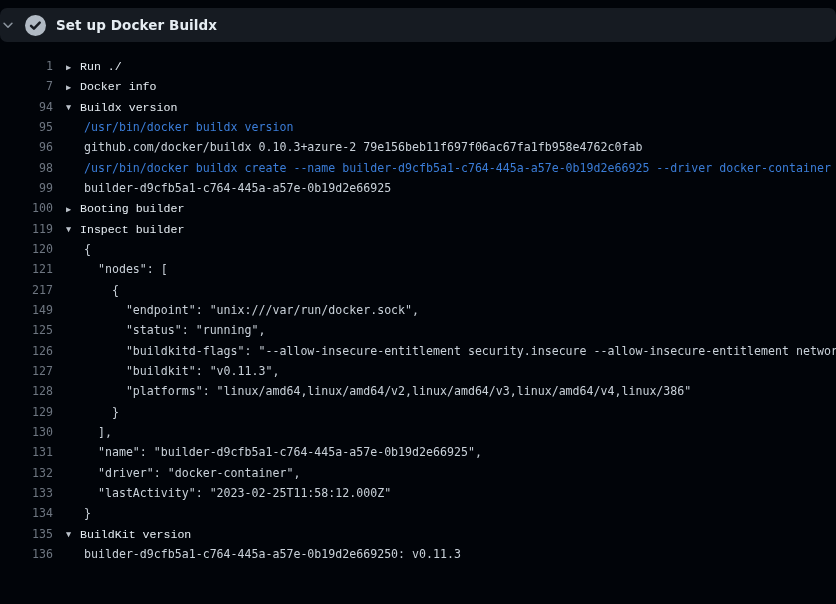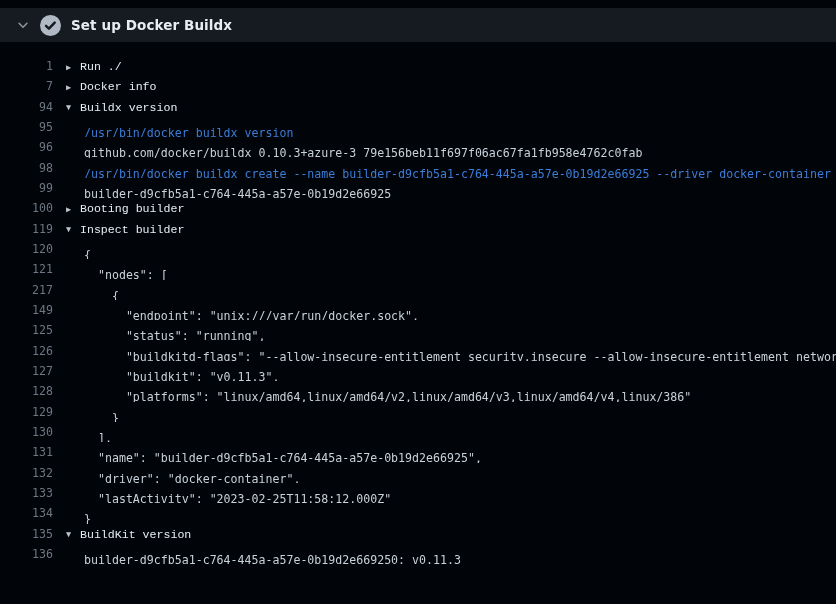--- a/index.html
+++ b/index.html
@@ -21,22 +21,22 @@
   .step-header {
     position: absolute;
     top: 8px;
     left: 0;
     width: 836px;
     height: 34px;
     background: #161b22;
     display: flex;
     align-items: center;
     box-sizing: border-box;
-    padding-left: 15px;
     cursor: pointer;
+    border-radius: 7px;
   }
   .chev-wrap {
     width: 16px;
     height: 16px;
     display: flex;
     align-items: center;
     justify-content: center;
     margin-right: 9px;
     flex: none;
   }
@@ -76,21 +76,21 @@
     flex: none;
     text-align: right;
     color: #6e7681;
     cursor: pointer;
   }
   .content {
     margin-left: 13px;
     flex: 1 1 auto;
     overflow: hidden;
   }
-  .content.plain { padding-left: 18px; margin-top: 6px; }
+  .content.plain { padding-left: 18px; }
   .content.command { color: #3b7dd8; }
   .content.output  { color: #c9d1d9; }
   .content.group   { color: #e6edf3; cursor: pointer; }
   .arrow {
     display: inline-block;
     width: 14px;
     font-size: 8.5px;
     color: #bdc4cc;
     vertical-align: 0.5px;
   }
@@ -114,21 +114,21 @@
       </svg>
     </span>
     <span class="step-title">Set up Docker Buildx</span>
   </div>
 
   <div class="log">
       <div class="row"><span class="num">1</span><span class="content group"><span class="arrow">▶</span><span class="gtitle">Run ./</span></span></div>
       <div class="row"><span class="num">7</span><span class="content group"><span class="arrow">▶</span><span class="gtitle">Docker info</span></span></div>
       <div class="row"><span class="num">94</span><span class="content group"><span class="arrow">▼</span><span class="gtitle">Buildx version</span></span></div>
       <div class="row"><span class="num">95</span><span class="content plain command">/usr/bin/docker buildx version</span></div>
-      <div class="row"><span class="num">96</span><span class="content plain output">github.com/docker/buildx 0.10.3+azure-3 79e156beb11f697f06ac67fa1fb958e4762c0fab</span></div>
+      <div class="row"><span class="num">96</span><span class="content plain output">github.com/docker/buildx 0.10.3+azure-2 79e156beb11f697f06ac67fa1fb958e4762c0fab</span></div>
       <div class="row"><span class="num">98</span><span class="content plain command">/usr/bin/docker buildx create --name builder-d9cfb5a1-c764-445a-a57e-0b19d2e66925 --driver docker-container</span></div>
       <div class="row"><span class="num">99</span><span class="content plain output">builder-d9cfb5a1-c764-445a-a57e-0b19d2e66925</span></div>
       <div class="row"><span class="num">100</span><span class="content group"><span class="arrow">▶</span><span class="gtitle">Booting builder</span></span></div>
       <div class="row"><span class="num">119</span><span class="content group"><span class="arrow">▼</span><span class="gtitle">Inspect builder</span></span></div>
       <div class="row"><span class="num">120</span><span class="content plain output">{</span></div>
       <div class="row"><span class="num">121</span><span class="content plain output">  "nodes": [</span></div>
       <div class="row"><span class="num">217</span><span class="content plain output">    {</span></div>
       <div class="row"><span class="num">149</span><span class="content plain output">      "endpoint": "unix:///var/run/docker.sock",</span></div>
       <div class="row"><span class="num">125</span><span class="content plain output">      "status": "running",</span></div>
       <div class="row"><span class="num">126</span><span class="content plain output">      "buildkitd-flags": "--allow-insecure-entitlement security.insecure --allow-insecure-entitlement network.host",</span></div>

